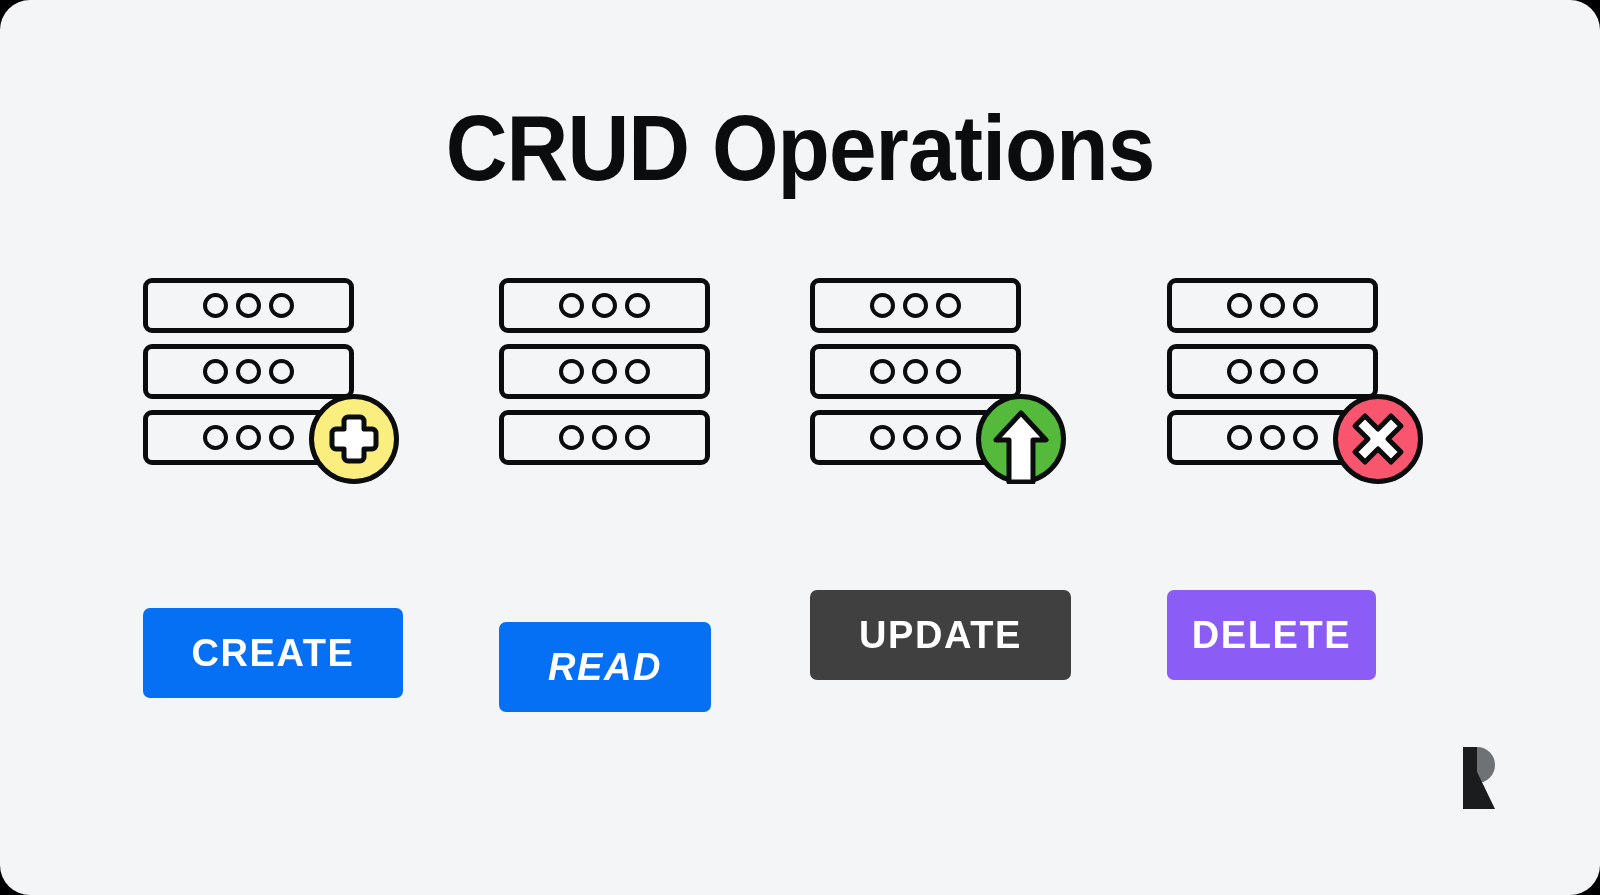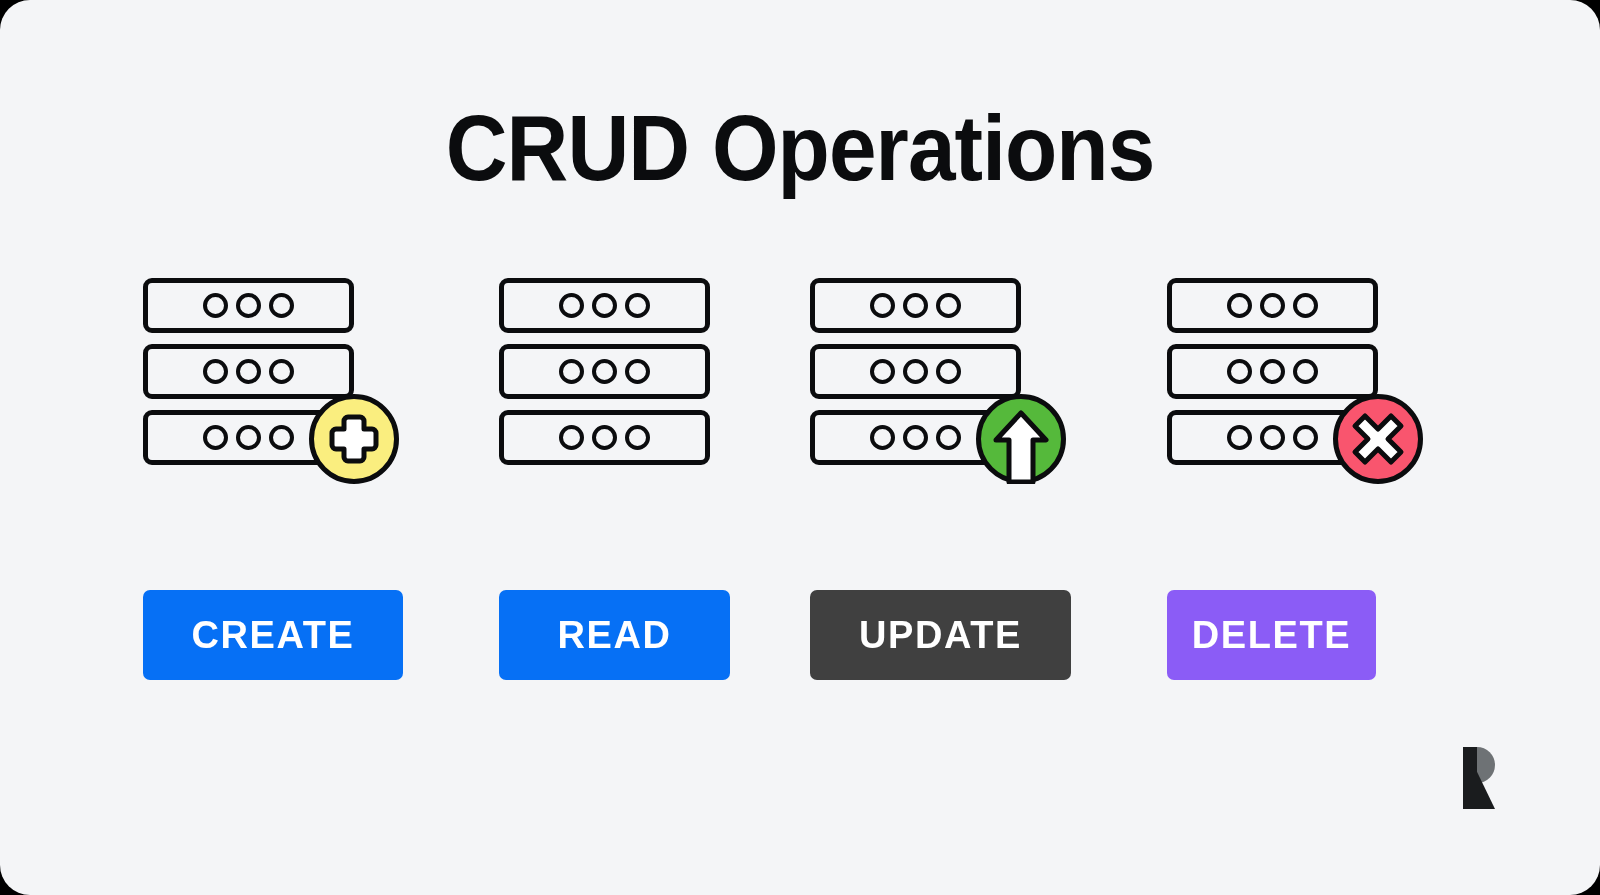--- a/index.html
+++ b/index.html
@@ -200,17 +200,17 @@
         </div>
       </div>
     </div>
 
   <svg id="logo" viewBox="0 0 46 62" xmlns="http://www.w3.org/2000/svg">
     <path d="M14 0 H28 A18 18 0 0 1 28 36 H14 Z" fill="#6E7275"></path>
     <path d="M14 0 H16 L46 62 H14 Z" fill="#1A1C1E"></path>
     <rect x="14" y="0" width="14" height="62" fill="#1A1C1E"></rect>
   </svg>
 
-<button class="btn" style="left: 143px; top: 590px; width: 260px; background: rgb(6, 112, 245);">CREATE</button>
-    <button class="btn" style="left: 499px; top: 590px; width: 231px; background: rgb(6, 112, 245);">READ</button>
+<button class="btn" style="left: 143px; top: 608px; width: 260px; background: rgb(6, 112, 245);">CREATE</button>
+    <button class="btn" style="left: 499px; top: 622px; width: 212px; background: rgb(6, 112, 245); font-style: italic;">READ</button>
     <button class="btn" style="left: 810px; top: 590px; width: 261px; background: #404040;">UPDATE</button>
     <button class="btn" style="left: 1167px; top: 590px; width: 209px; background: #8b5cf6;">DELETE</button>
   </div>
 
 </body></html>

